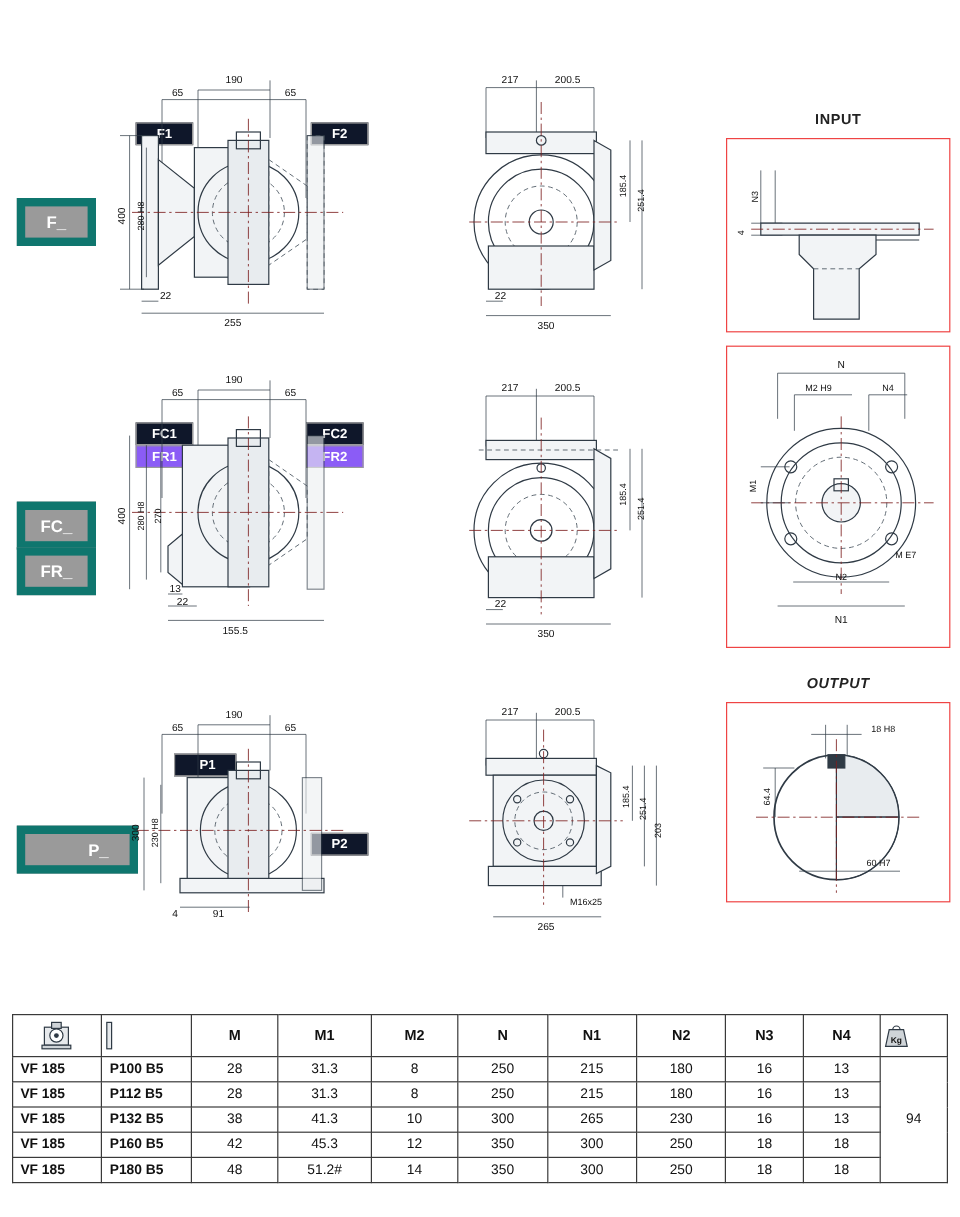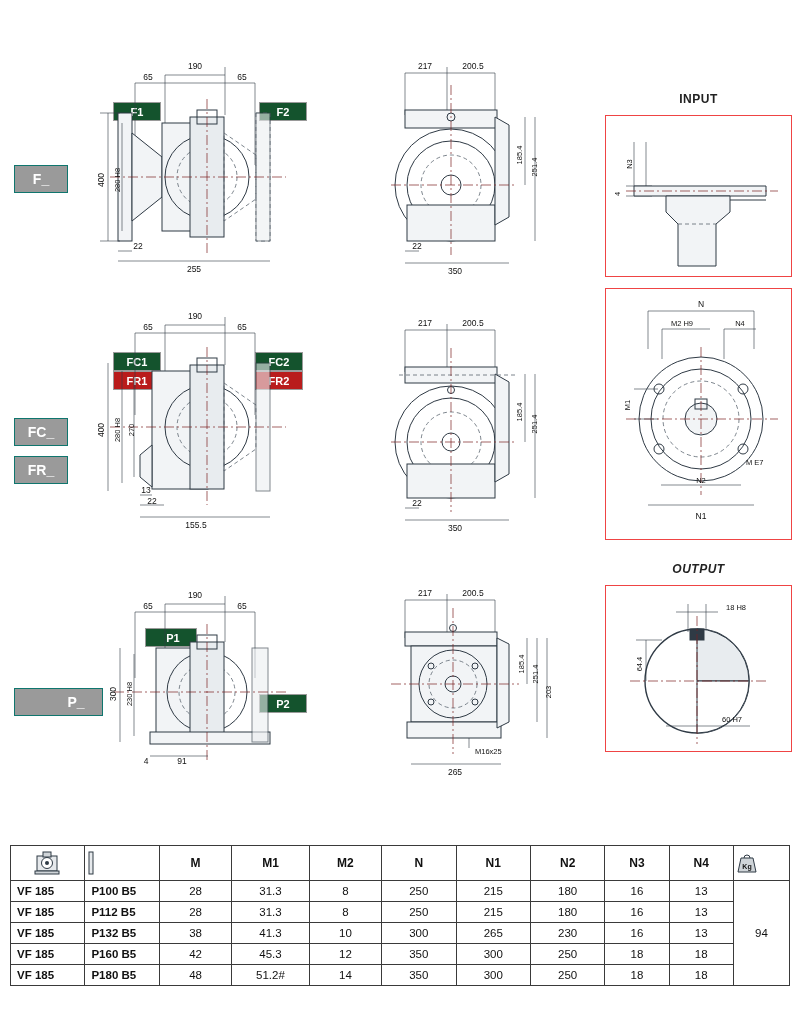--- a/index.html
+++ b/index.html
@@ -17,32 +17,32 @@
     border:1px solid #b0b0b0;
   }
   .titlebar .t{
     position:absolute;left:0;right:0;top:5px;text-align:center;
     font-size:17px;font-weight:bold;color:#2b2b2b;letter-spacing:.5px;
   }
 
   
   .rowlabel{
     position:absolute;width:52px;height:26px;
-    background:#9a9a9a;border:1px solid #0f766e;
+    background:#9a9a9a;border:7px solid #0f766e;
     color:#fff;font-weight:bold;font-size:14px;
     display:flex;align-items:center;justify-content:center;
   }
 
   
   .tag{
     position:absolute;height:17px;min-width:34px;padding:0 6px;
-    background:#14532d;border:1px solid #9a9a9a;color:#fff;
+    background:#0f172a;border:1px solid #9a9a9a;color:#fff;
     font-size:11px;font-weight:bold;display:flex;align-items:center;justify-content:center;
   }
-  .tag.dark{background:#b91c1c;}
+  .tag.dark{background:#8b5cf6;}
 
   
   .panel{position:absolute;border:1px solid #ef4444;background:#fff;}
   .panel .hdr{
     position:absolute;left:0;right:0;top:6px;text-align:center;
     font-size:12px;font-weight:bold;letter-spacing:.5px;color:#222;
   }
 
   
   .dwg{position:absolute;}

